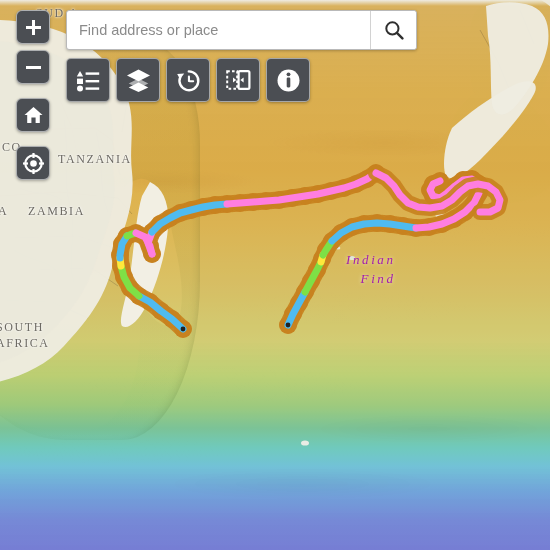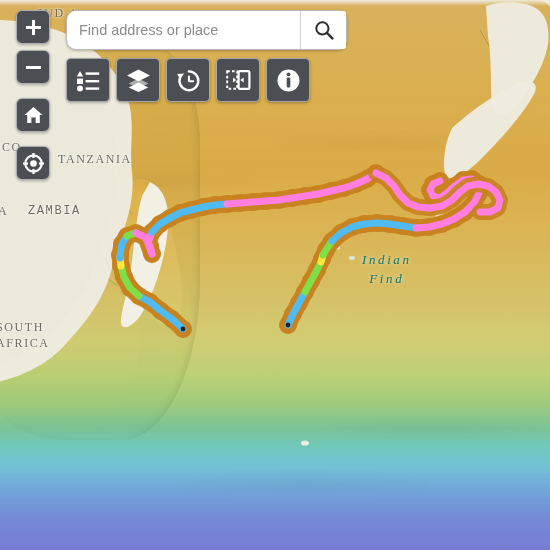--- a/index.html
+++ b/index.html
@@ -97,24 +97,23 @@
     position: absolute;
     color: #6d6a63;
     font-family: "Liberation Serif", serif;
     letter-spacing: 1.6px;
     white-space: nowrap;
     text-shadow: 0 0 3px rgba(255,255,255,.9), 0 0 2px rgba(255,255,255,.9);
     pointer-events: none;
   }
   .label-country { font-size: 12px; }
   .label-ocean {
-    font-style: italic; font-size: 13px; color: #0f766e;
-    letter-spacing: 2.6px; line-height: 19px; text-align: center;
+    font-style: italic; font-size: 13px; color: #a21caf;
+    letter-spacing: 2.6px; line-height: 19px; text-align: right;
     text-shadow: 0 0 4px rgba(255,255,240,.75);
-    margin-left: 16px;
   }
 
   
   .tracks { position: absolute; inset: 0; pointer-events: none; }
 
   
   .ctrl-stack {
     position: absolute; left: 16px; top: 10px;
     display: flex; flex-direction: column; gap: 6px;
     z-index: 30;
@@ -127,25 +126,25 @@
     display: flex; align-items: center; justify-content: center;
     cursor: pointer;
     box-shadow: 0 1px 3px rgba(0,0,0,.3);
   }
   .ctrl-btn svg { display: block; }
   .ctrl-gap { margin-top: 8px; }
 
   
   .search-wrap {
     position: absolute; left: 66px; top: 10px;
-    width: 281px; height: 40px;
+    width: 351px; height: 40px;
     display: flex;
     background: #fff;
     border: 1px solid #b9b9b9;
-    border-radius: 10px;
+    border-radius: 3px;
     box-shadow: 0 1px 3px rgba(0,0,0,.25);
     z-index: 30;
   }
   .search-input {
     flex: 1; border: 0; outline: 0;
     padding: 0 12px;
     font-size: 14.5px; color: #333;
     font-family: "Liberation Sans", sans-serif;
     background: transparent;
   }
@@ -377,21 +376,21 @@
                  L488,186 L496,192 L500,200 L498,208 L490,212 L480,212" stroke="#c8821f" stroke-width="16" fill="none" stroke-linecap="round" stroke-linejoin="round" opacity="0.9"></path>
       </g>
       <path d="M376,173 L386,178 L394,186 L400,195 L408,203 L418,207
                L430,208 L442,206 L452,200 L460,192 L468,186 L478,184
                L488,186 L496,192 L500,200 L498,208 L490,212 L480,212" stroke="#ff7ee0" stroke-width="7" fill="none" stroke-linecap="round" stroke-linejoin="round"></path>
     </svg>
 
     <div class="map-label label-country" style="left:2px;  top:140px;">CO</div>
     <div class="map-label label-country" style="left:36px; top:6px;">SUD A</div>
     <div class="map-label label-country" style="left:58px; top:152px;">TANZANIA</div>
-    <div class="map-label label-country" style="left:28px; top:204px;font-family:Liberation Mono, monospace;">ZAMBIA</div>
+    <div class="map-label label-country" style="left:28px; top:204px;">ZAMBIA</div>
     <div class="map-label label-country" style="left:-2px; top:204px;">A</div>
     <div class="map-label label-country" style="left:-4px; top:320px;">SOUTH</div>
     <div class="map-label label-country" style="left:-4px; top:336px;">AFRICA</div>
 
     <div class="map-label label-ocean" style="left:346px; top:250px;">
       <div>Indian</div>
       <div>Find</div>
     </div>
   </div>
 

